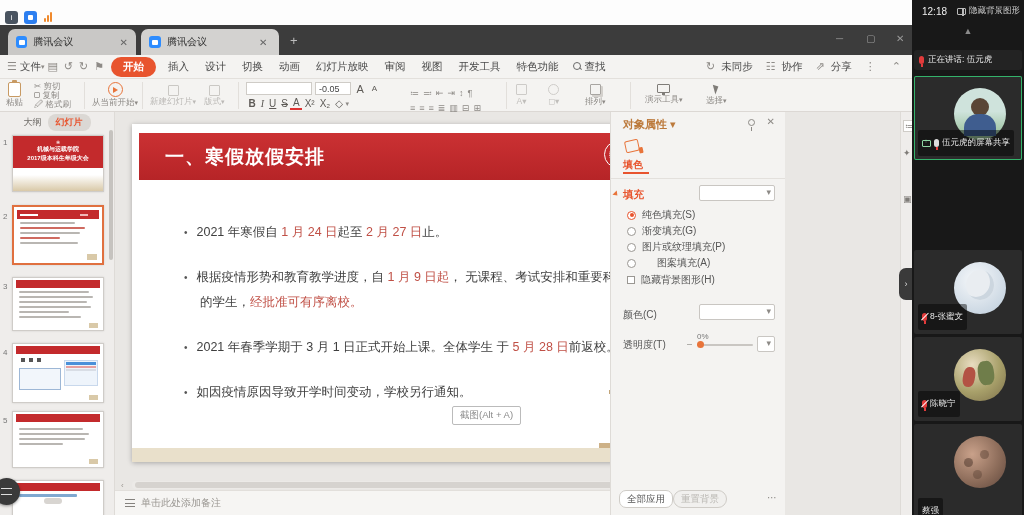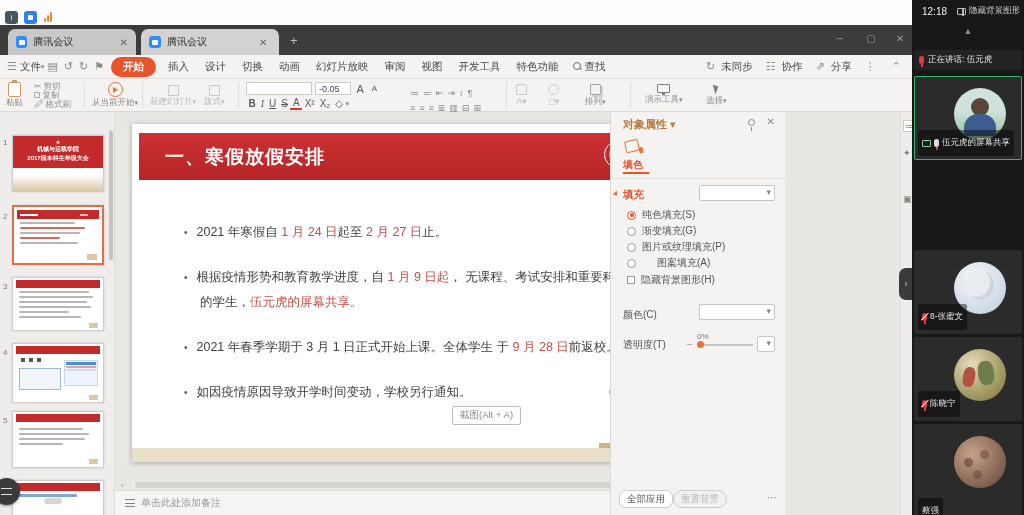--- a/index.html
+++ b/index.html
@@ -306,20 +306,24 @@
     </div>
     <div class="abs tb-dd" style="left:706px;top:5px;">
       <div class="cursor-ic"></div>
       <div class="tb-label"><span>选择</span><span class="ddcaret">▾</span></div>
     </div>
   </div>
 
   <div class="abs workspace">
 
     <div class="abs slides-panel">
+      <div class="sp-head">
+        <span>大纲</span>
+        <span class="sp-pill">幻灯片</span>
+      </div>
       <span class="tnum" style="top:26px;">1</span>
       <span class="tnum" style="top:100px;">2</span>
       <span class="tnum" style="top:170px;">3</span>
       <span class="tnum" style="top:236px;">4</span>
       <span class="tnum" style="top:304px;">5</span>
       <span class="tnum" style="top:370px;">6</span>
 
       <div class="thumb" style="top:23px;height:57px;">
         <div class="m-redbar" style="height:32px;text-align:center;color:#fff;">
           <div style="font-size:5px;padding-top:3px;opacity:.85;">❀</div>
@@ -395,22 +399,22 @@
                 <i></i>
               </span>
             <span>
               <div class="logo-cn">湖南大学</div>
               <div class="logo-en">HUNAN UNIVERSITY</div>
             </span>
           </div>
         </div>
         <div class="bullets">
           <div class="bullet"><span>2021 年寒假自 </span><span class="red">1 月 24 日</span><span>起至 </span><span class="red">2 月 27 日</span><span>止。</span></div>
-          <div class="bullet"><span>根据疫情形势和教育教学进度，自 </span><span class="red">1 月 9 日起</span><span>， 无课程、考试安排和重要科研任务的学生，</span><span class="red">伍元虎的屏幕共享。</span></div>
-          <div class="bullet"><span>2021 年春季学期于 3 月 1 日正式开始上课。全体学生 于 </span><span class="red">9 月 28 日</span><span>前返校。</span></div>
+          <div class="bullet"><span>根据疫情形势和教育教学进度，自 </span><span class="red">1 月 9 日起</span><span>， 无课程、考试安排和重要科研任务的学生，</span><span class="red">经批准可有序离校。</span></div>
+          <div class="bullet"><span>2021 年春季学期于 3 月 1 日正式开始上课。全体学生 于 </span><span class="red">5 月 28 日</span><span>前返校。</span></div>
           <div class="bullet"><span>如因疫情原因导致开学时间变动，学校另行通知。</span></div>
         </div>
         <div class="tan-strip"></div>
         <div class="bld">
           <div class="colcap" style="left:10px;top:6px;"></div>
           <div class="col" style="left:13px;height:50px;"></div>
           <div class="colcap" style="left:40px;top:0;"></div>
           <div class="col" style="left:43px;height:56px;"></div>
           <div class="shed"></div>
           <div class="sign">〰〰</div>

